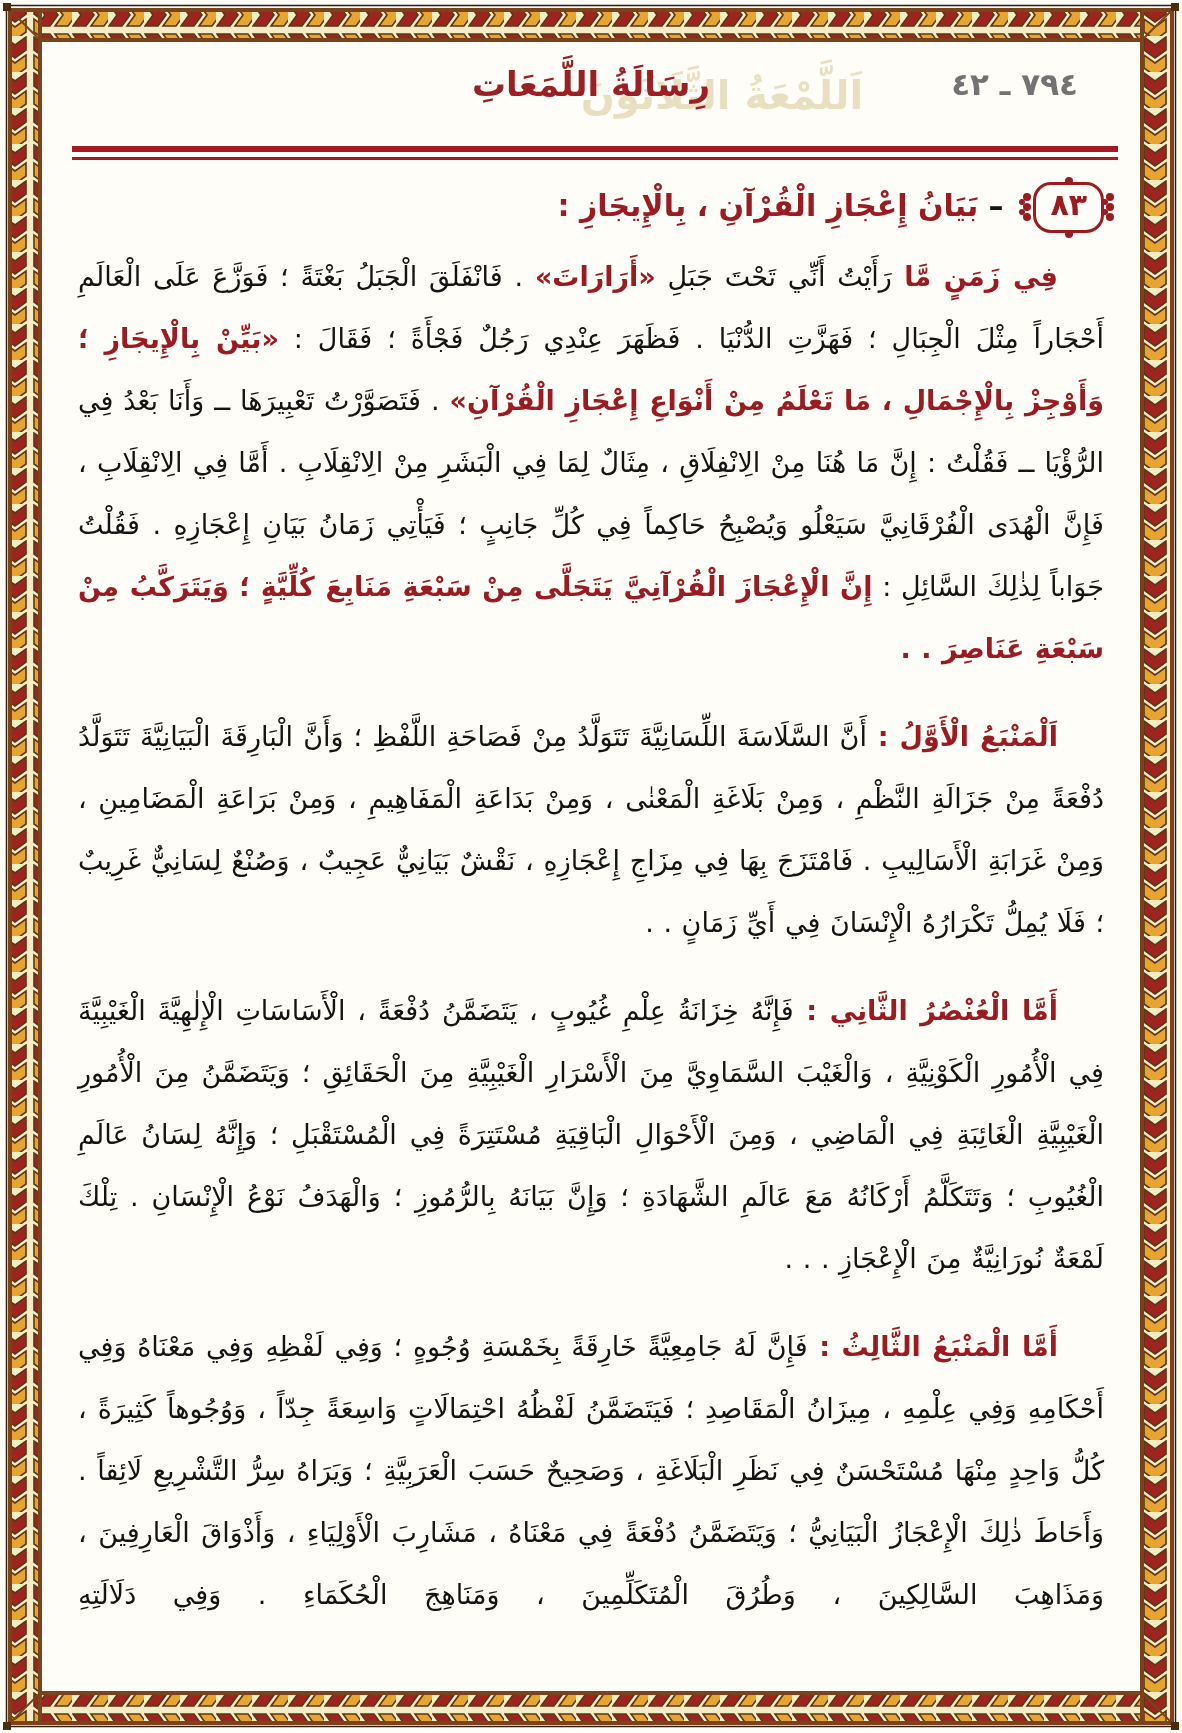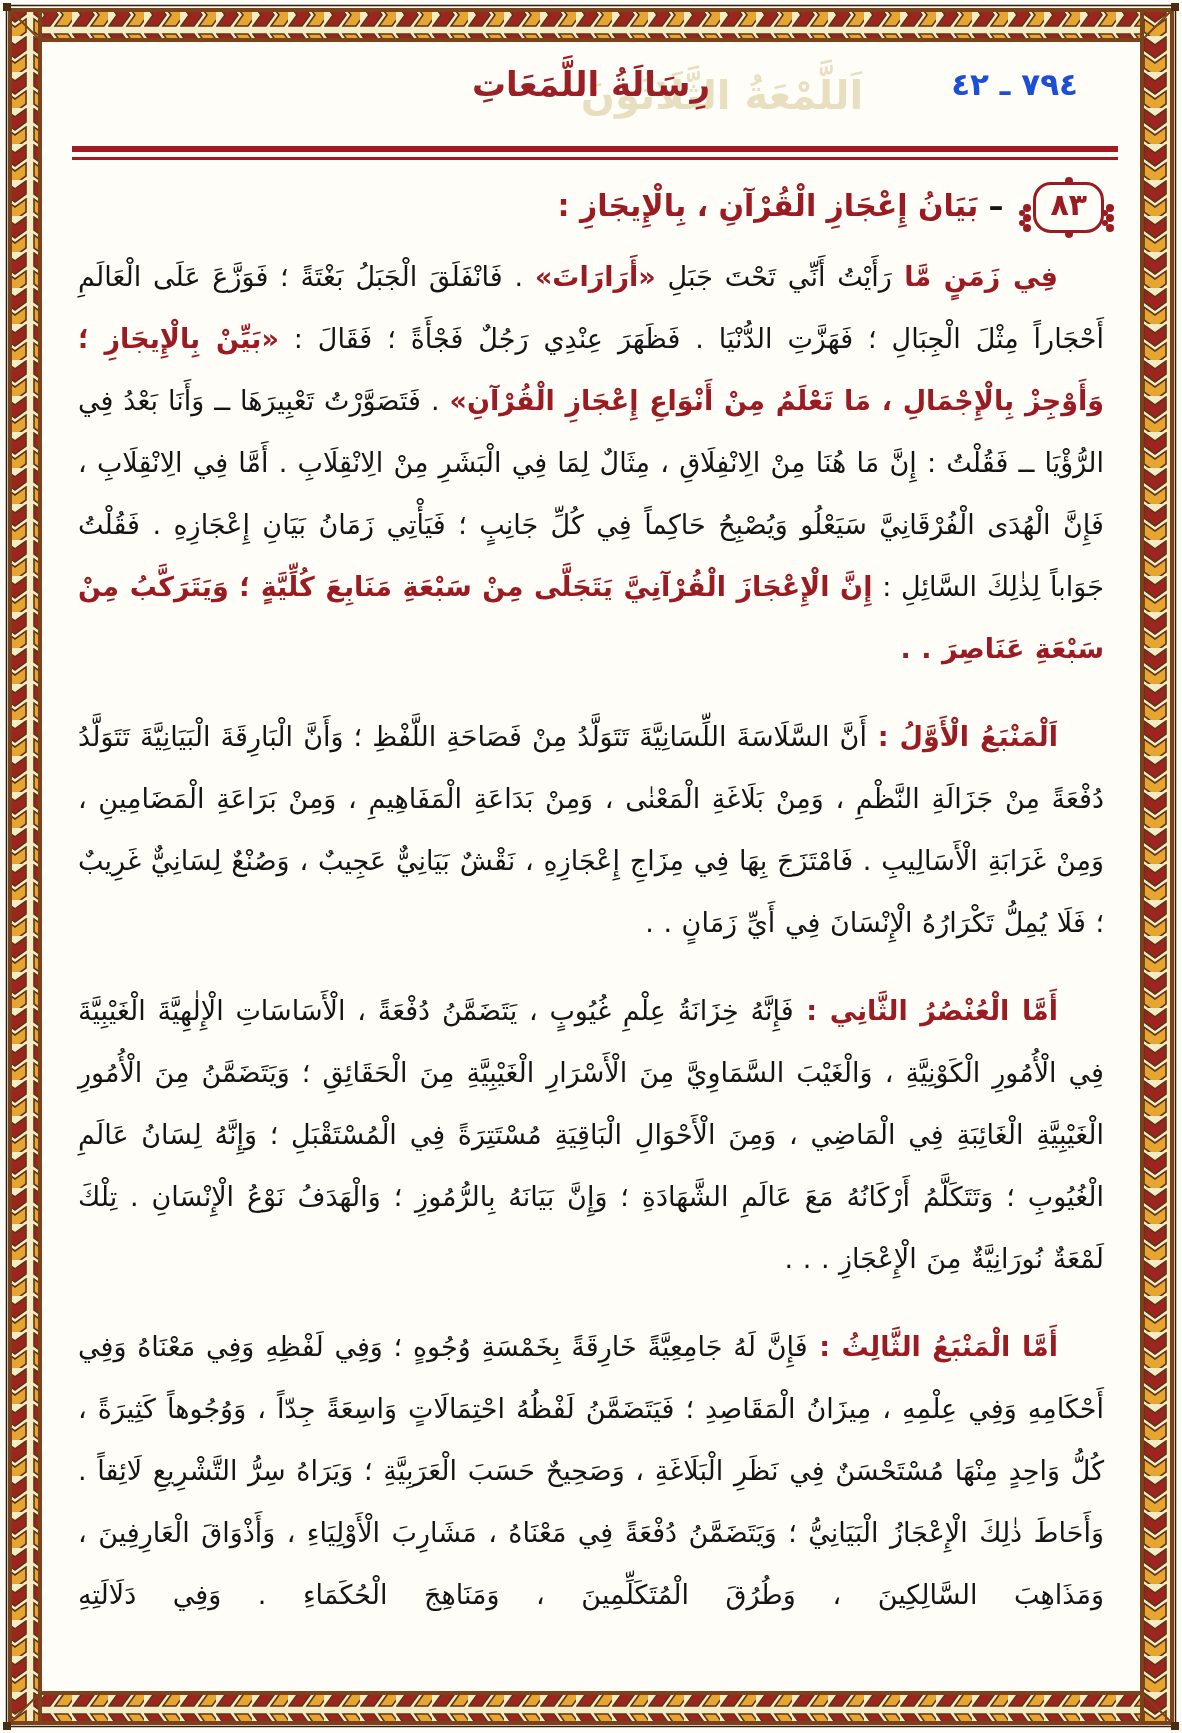--- a/index.html
+++ b/index.html
@@ -13,38 +13,38 @@
   .frame{position:absolute;top:0;left:0;z-index:0;}
 
   
   .watermark{
     position:absolute;top:72px;right:150px;width:620px;
     text-align:center;font-size:40px;font-weight:bold;
     color:#d6c893;opacity:.55;direction:rtl;z-index:1;
   }
   .page-numbers{
     position:absolute;top:66px;right:104px;
-    font-size:31px;font-weight:bold;color:#1d4ed8;
+    font-size:31px;font-weight:bold;color:#737373;
     direction:rtl;z-index:2;
   }
   .doc-title{
     position:absolute;top:64px;left:0;right:0;
     text-align:center;font-size:34px;font-weight:bold;
     color:#9a2026;direction:rtl;z-index:2;
   }
   .rule-thick{position:absolute;top:146px;left:72px;right:64px;height:6px;background:#a31a22;z-index:2;}
   .rule-thin {position:absolute;top:157px;left:72px;right:64px;height:3px;background:#a31a22;z-index:2;}
 
   
   .section-heading{
     position:absolute;top:182px;right:66px;left:66px;
     direction:rtl;text-align:right;
     font-size:30px;font-weight:bold;color:#9a1c22;z-index:2;
   }
-  .orn{display:inline-flex;align-items:flex-end;vertical-align:middle;margin-left:8px;}
+  .orn{display:inline-flex;align-items:center;vertical-align:middle;margin-left:8px;}
   .orn-num{
     display:inline-block;position:relative;
     border:3px solid #9a1c22;border-radius:18px;
     padding:0 14px 4px;color:#9a1c22;font-weight:bold;line-height:1.35;
   }
   .orn-num::before,.orn-num::after{
     content:"";position:absolute;left:50%;transform:translateX(-50%);
     width:8px;height:8px;border-radius:50%;background:#9a1c22;
   }
   .orn-num::before{top:-8px;}

